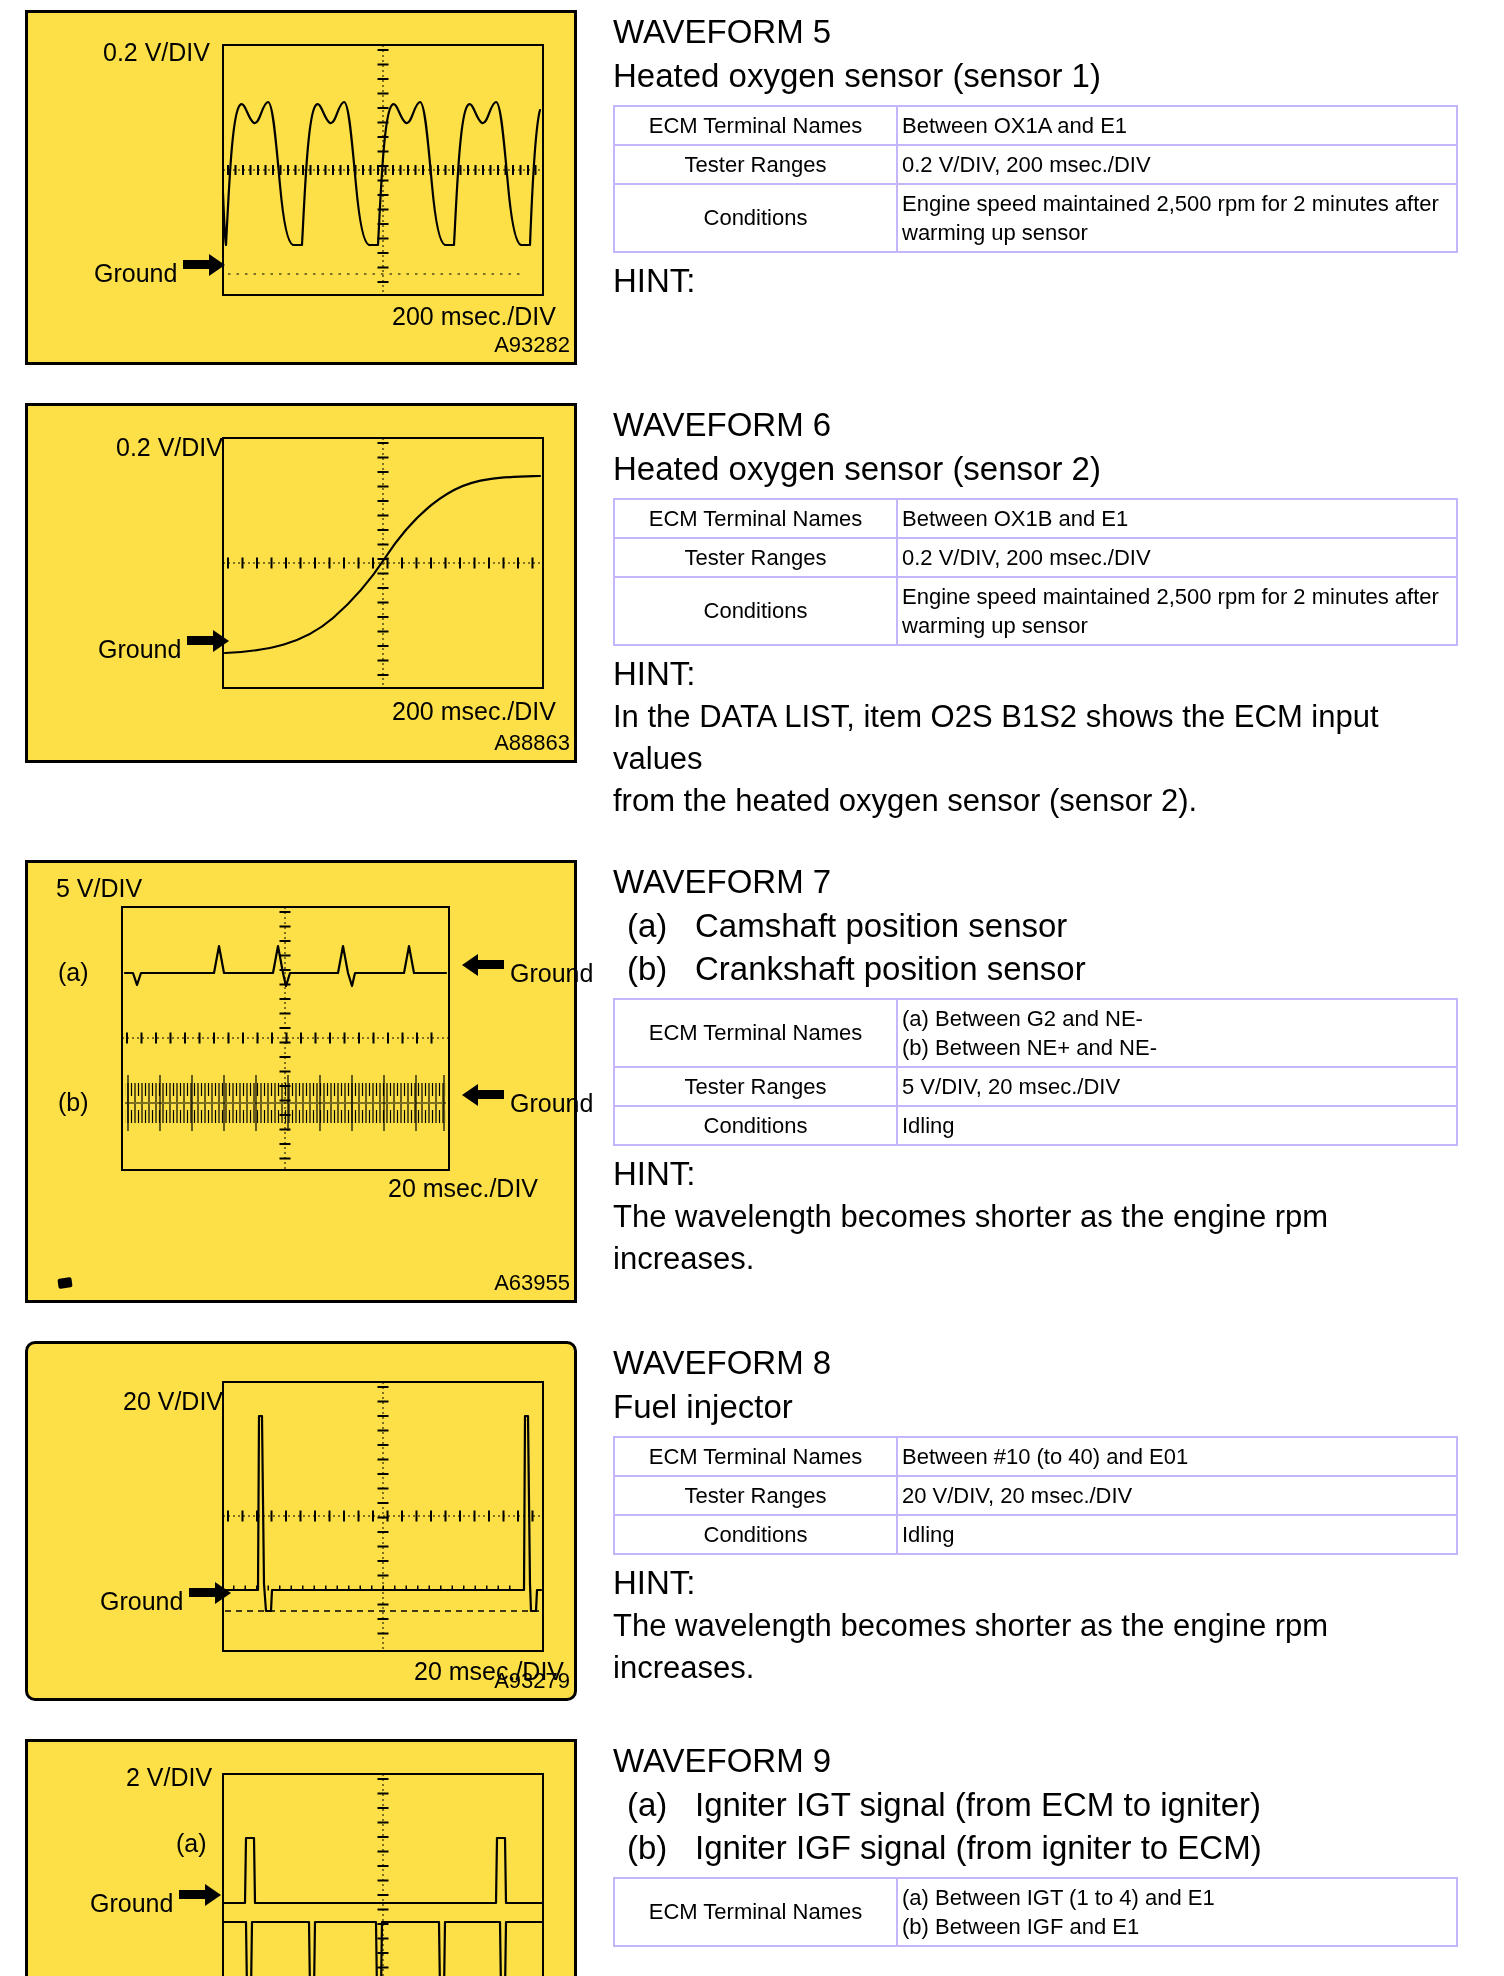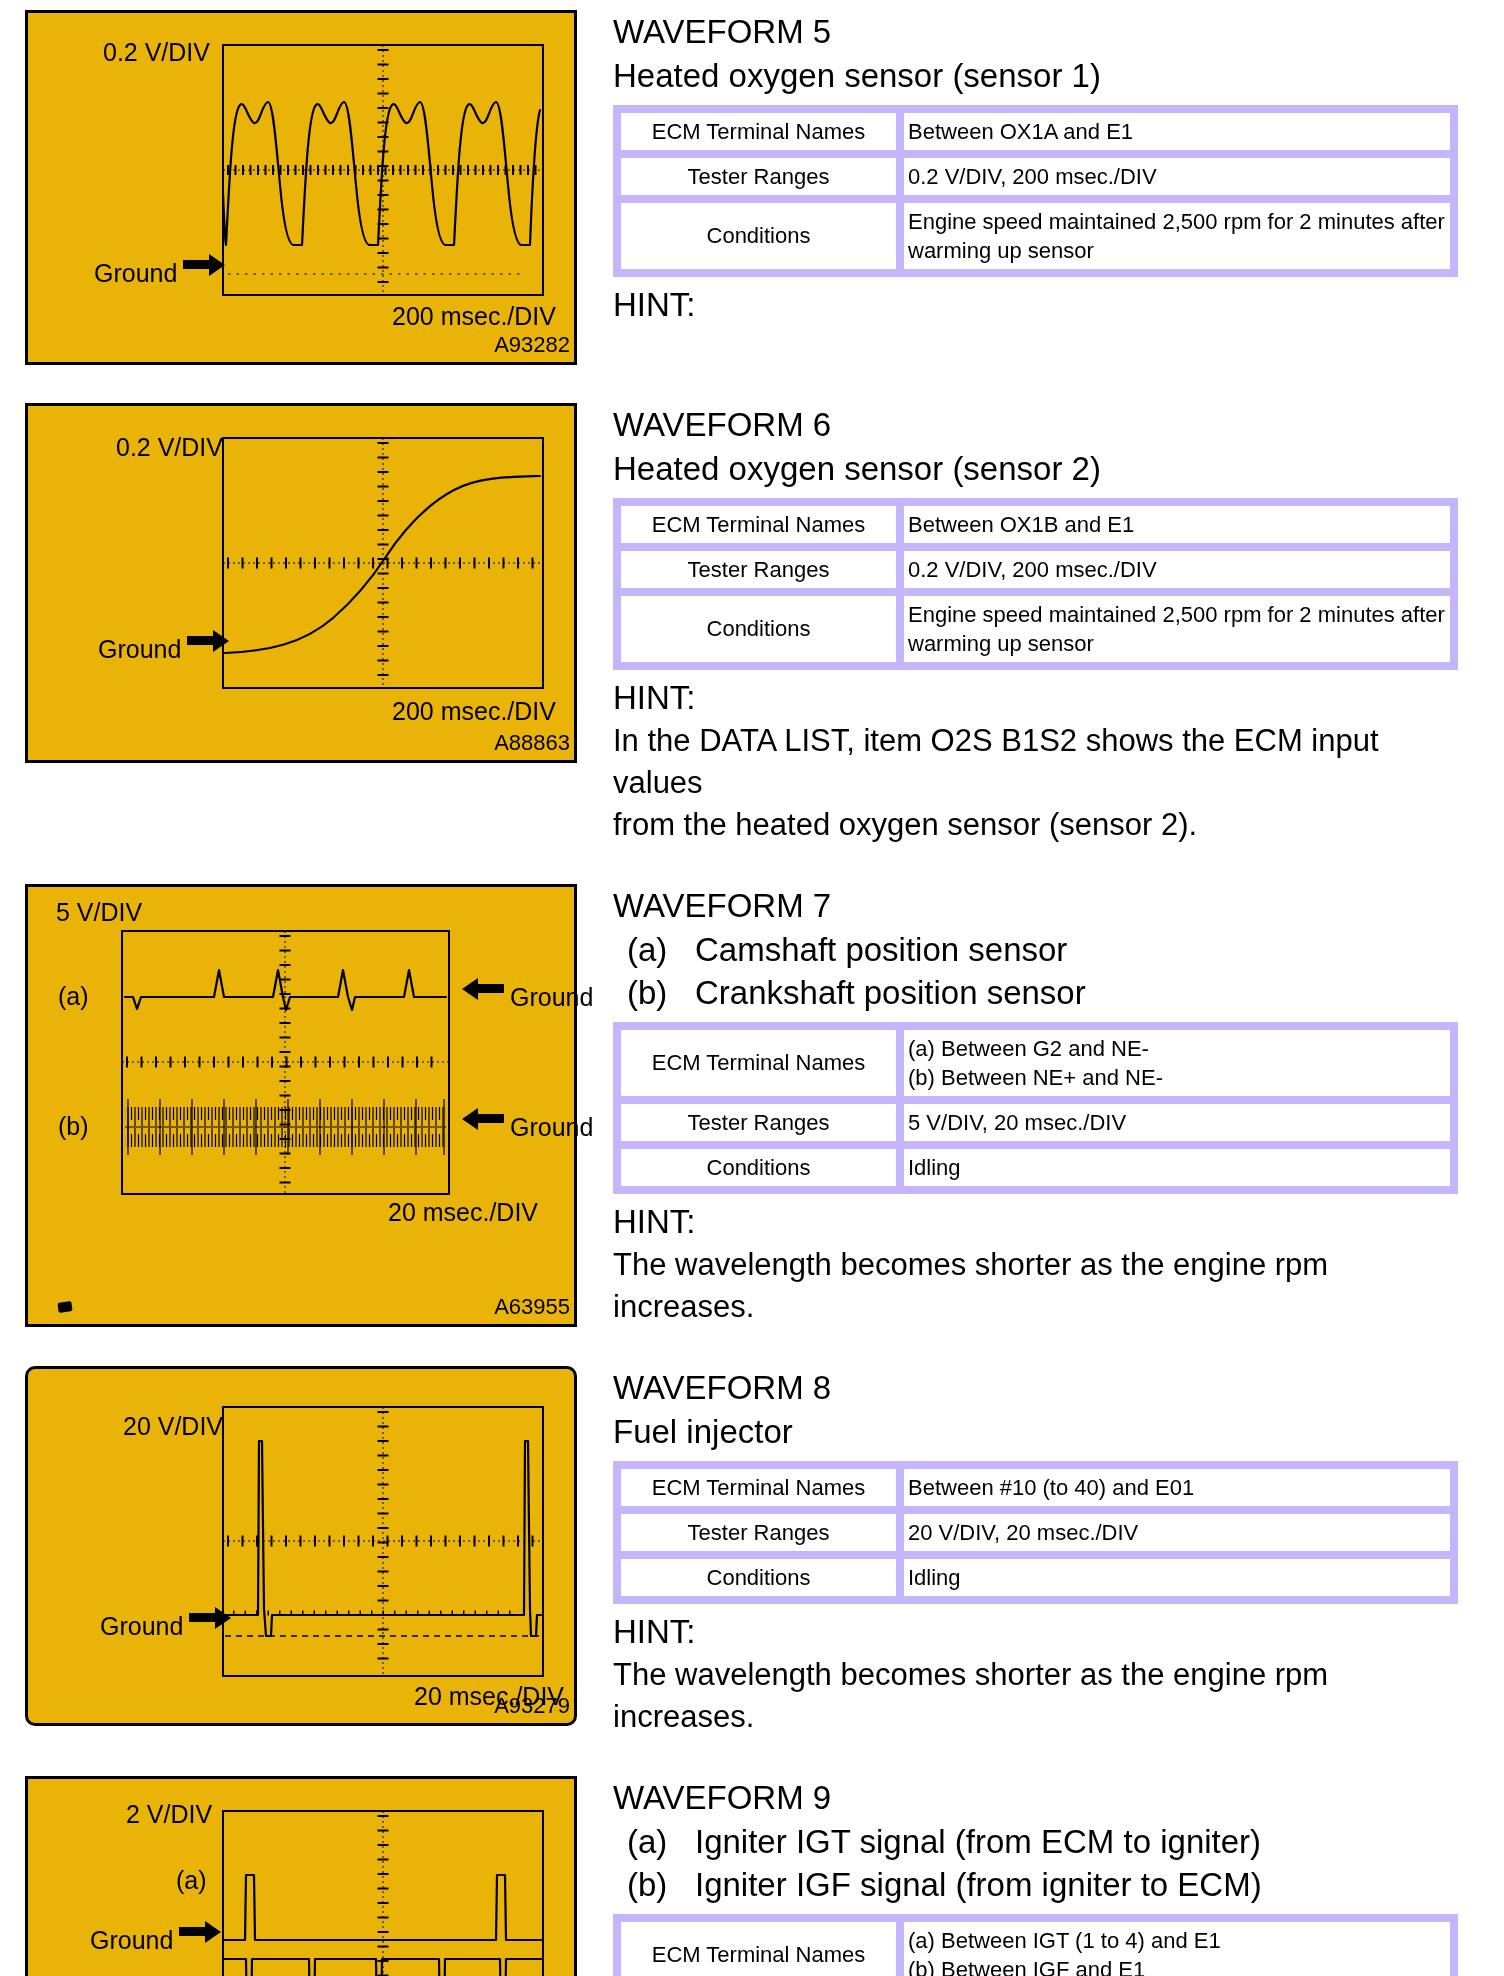--- a/index.html
+++ b/index.html
@@ -1,38 +1,38 @@
 <!DOCTYPE html>
 <html><head>
 <meta charset="utf-8">
 <style>
   *{box-sizing:border-box;}
   html,body{margin:0;padding:0;background:#fff;}
   body{width:1504px;min-height:1976px;font-family:"Liberation Sans","DejaVu Sans",sans-serif;color:#000;}
   .page{position:relative;padding:10px 0 0 25px;}
   .section{display:flex;align-items:flex-start;margin-bottom:38px;}
-  .scope-box{position:relative;width:552px;border:3px solid #000;background:#eab308;flex:0 0 auto;}
+  .scope-box{position:relative;width:552px;border:3px solid #000;background:#fde047;flex:0 0 auto;}
   .scope-svg{display:block;}
   .slabel{position:absolute;font-size:25px;white-space:nowrap;line-height:27px;}
   .figid{position:absolute;right:4px;bottom:4px;font-size:22px;}
   .ground-tag{position:absolute;display:flex;align-items:flex-start;gap:6px;font-size:25px;white-space:nowrap;line-height:26px;}
   .harrow{position:relative;display:inline-block;width:26px;height:9px;background:#000;}
   .harrow.right{margin-right:16px;}
   .harrow.right::after{content:"";position:absolute;left:100%;top:50%;transform:translateY(-50%);
      border-left:16px solid #000;border-top:11px solid transparent;border-bottom:11px solid transparent;}
   .harrow.left{margin-left:16px;}
   .harrow.left::before{content:"";position:absolute;right:100%;top:50%;transform:translateY(-50%);
      border-right:16px solid #000;border-top:11px solid transparent;border-bottom:11px solid transparent;}
   .artifact{position:absolute;left:30px;bottom:12px;width:14px;height:10px;background:#000;border-radius:2px;transform:rotate(-8deg);}
   .right-col{margin-left:36px;width:850px;}
   .wf-title{font-size:33px;line-height:44px;}
   .sub-row{font-size:33px;line-height:43px;}
   .sub-prefix{display:inline-block;width:68px;margin-left:14px;}
   .spec-table{border-collapse:collapse;margin:8px 0 6px 0;font-size:22px;width:845px;table-layout:fixed;}
-  .spec-table td{border:8px solid #c4b5fd;padding:4px 4px;vertical-align:middle;}
+  .spec-table td{border:2px solid #c4b5fd;padding:4px 4px;vertical-align:middle;}
   td.lbl{width:283px;text-align:center;}
   td.val div{white-space:nowrap;line-height:29px;}
   .hint-label{font-size:33px;line-height:44px;margin-top:4px;}
   .hint-line{font-size:31px;line-height:42px;}
   
   .gframe{fill:none;stroke:#000;stroke-width:2;}
   .dotline{stroke:#000;stroke-width:1;stroke-dasharray:2 3;fill:none;}
   .tickline{stroke:#000;stroke-width:11;stroke-dasharray:2 12.5;fill:none;}
   .tickdense{stroke:#000;stroke-width:10;stroke-dasharray:2 5.5;fill:none;}
   .wave{fill:none;stroke:#000;stroke-width:2.2;stroke-linejoin:round;stroke-linecap:round;}

